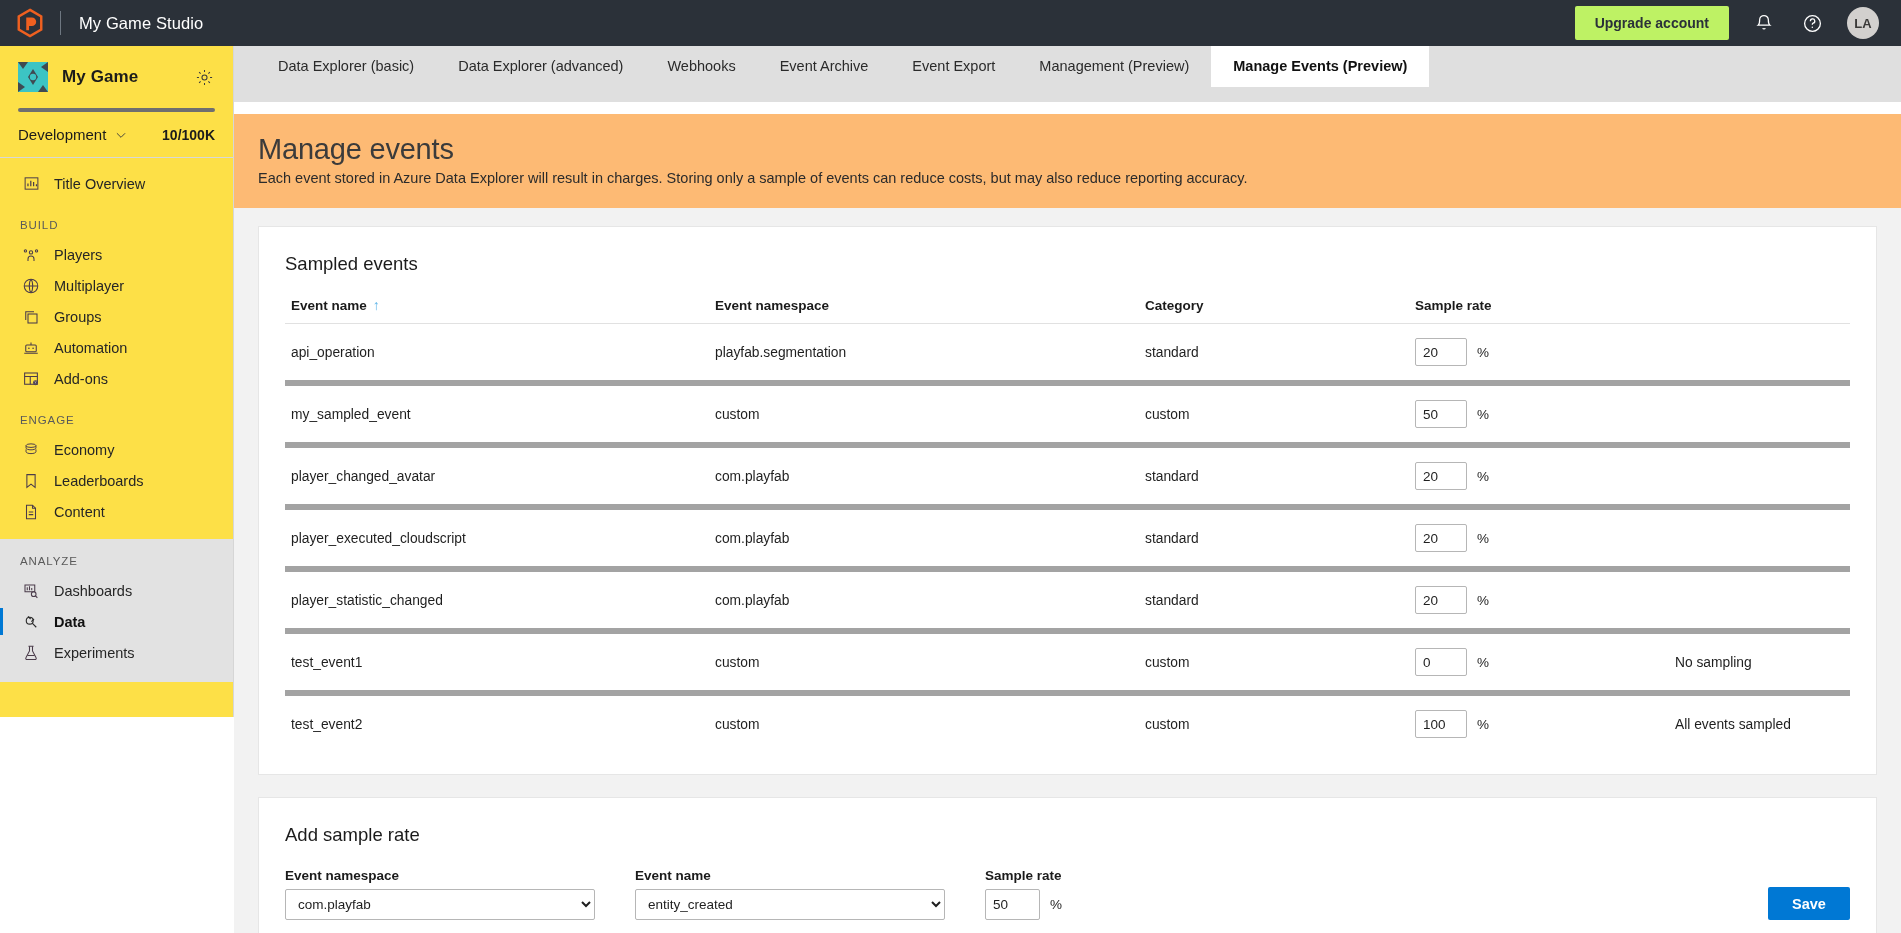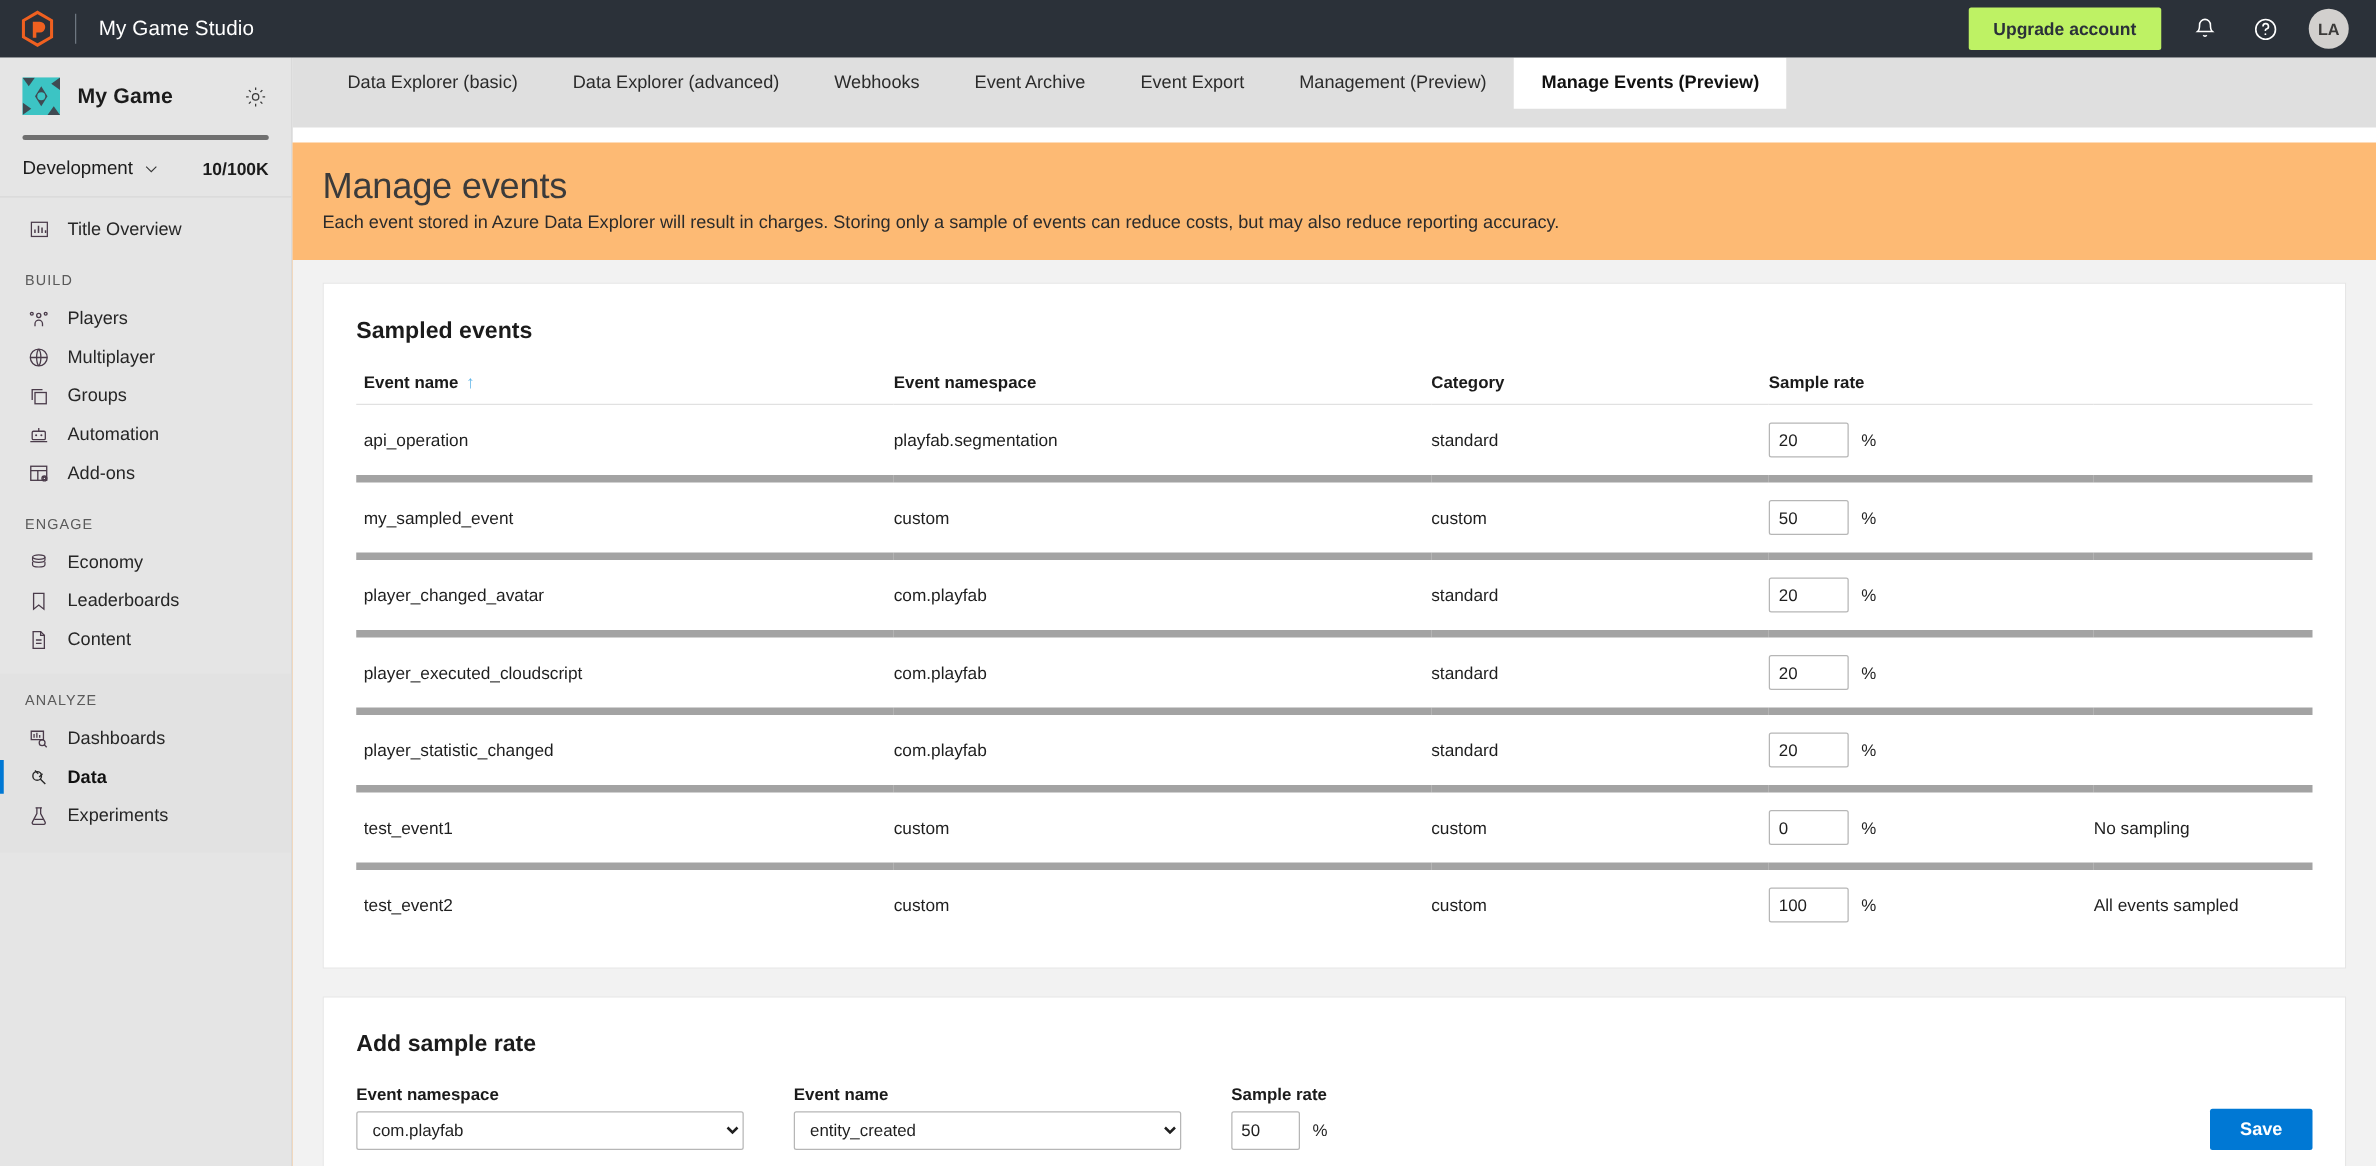--- a/index.html
+++ b/index.html
@@ -49,22 +49,22 @@
     width: 32px; height: 32px; border-radius: 50%;
     background: #d2d0ce; color: #3b3a39;
     font-size: 13px; font-weight: 600;
     display: flex; align-items: center; justify-content: center;
     cursor: pointer;
   }
 
   
   .sidebar {
     position: absolute; top: 46px; left: 0;
-    width: 234px; height: 887px;
-    background: #e5e5e5;
+    width: 234px; height: 671px;
+    background: #fde047;
     border-right: 1px solid #d6d6d6;
     overflow: hidden;
   }
   .game-head {
     display: flex; align-items: center;
     padding: 16px 18px 14px 18px;
   }
   .game-tile {
     width: 30px; height: 30px; flex: 0 0 30px;
     position: relative; overflow: hidden;
@@ -156,21 +156,21 @@
   .canvas {
     background: #f2f2f2; padding: 18px 24px 0 24px;
     height: 731px;
   }
   .card {
     background: #ffffff;
     border: 1px solid #e6e6e6;
     padding: 26px 26px 22px 26px;
   }
   .card-title {
-    font-size: 18.5px; font-weight: 700; color: #1b1b1b;
+    font-size: 18.5px; font-weight: 400; color: #1b1b1b;
     margin-bottom: 22px;
   }
   table.events { width: 100%; border-collapse: collapse; }
   table.events th {
     text-align: left; font-size: 13.5px; font-weight: 600;
     color: #1b1b1b; padding: 0 0 10px 0;
     border-bottom: 1px solid #e1e1e1;
   }
   table.events th .sort-arrow {
     color: #5fb5e8; font-size: 14px; margin-left: 6px;
@@ -181,21 +181,21 @@
     vertical-align: middle;
   }
   table.events tr:last-child td { border-bottom: none; }
   .col-name  { width: 430px; padding-left: 6px !important; }
   .col-ns    { width: 430px; }
   .col-cat   { width: 270px; }
   .col-rate  { width: 260px; }
   .col-note  { }
   .rate-cell { display: flex; align-items: center; }
   .rate-input {
-    width: 64px; height: 28px;
+    width: 52px; height: 28px;
     border: 1px solid #b6b6b6; border-radius: 2px;
     font-family: "Liberation Sans", sans-serif;
     font-size: 13.5px; color: #1f1f1f;
     padding: 0 7px; background: #fff;
   }
   .pct { margin-left: 10px; font-size: 13.5px; color: #1f1f1f; }
   .note { font-size: 13px; color: #5a5a5a; }
 
   .card2 { margin-top: 22px; }
   .form-row {

